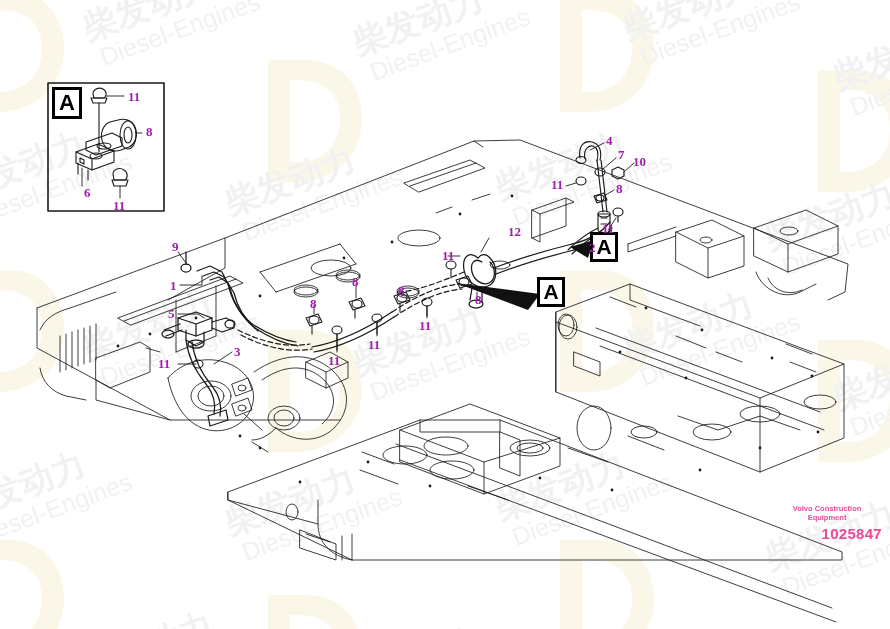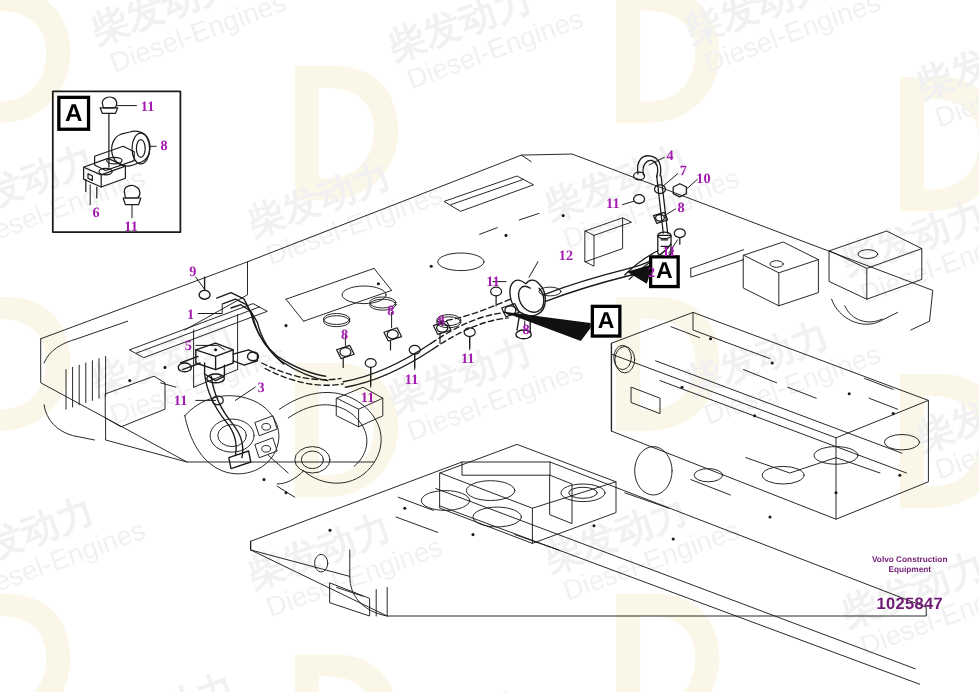--- a/index.html
+++ b/index.html
@@ -19,24 +19,24 @@
     white-space:nowrap;user-select:none;
   }
   .callout-letter{
     position:absolute;font-family:"Liberation Sans", sans-serif;
     font-weight:bold;color:#000;display:flex;align-items:center;
     justify-content:center;box-sizing:border-box;background:#fff;
     border:3px solid #000;
   }
   #partnum{
     position:absolute;left:772px;top:505px;width:110px;
-    text-align:center;color:#701a75;
+    text-align:center;color:#ec4899;
   }
   #partnum .brand{font-size:7.5px;font-weight:bold;line-height:1.18;}
-  #partnum .num{font-size:15px;font-weight:bold;margin-top:18px;letter-spacing:.3px;}
+  #partnum .num{font-size:15px;font-weight:bold;margin-top:2px;letter-spacing:.3px;text-align:right;}
 </style>
 </head>
 <body>
 
 <div id="stage">
 
   <svg class="layer" id="wm" viewBox="0 0 890 629" xmlns="http://www.w3.org/2000/svg">
     <defs>
       <g id="wmLogoD">
         <path d="M0 0 L38 0 C72 0 94 24 94 58 C94 96 66 122 28 122 L0 122 Z

